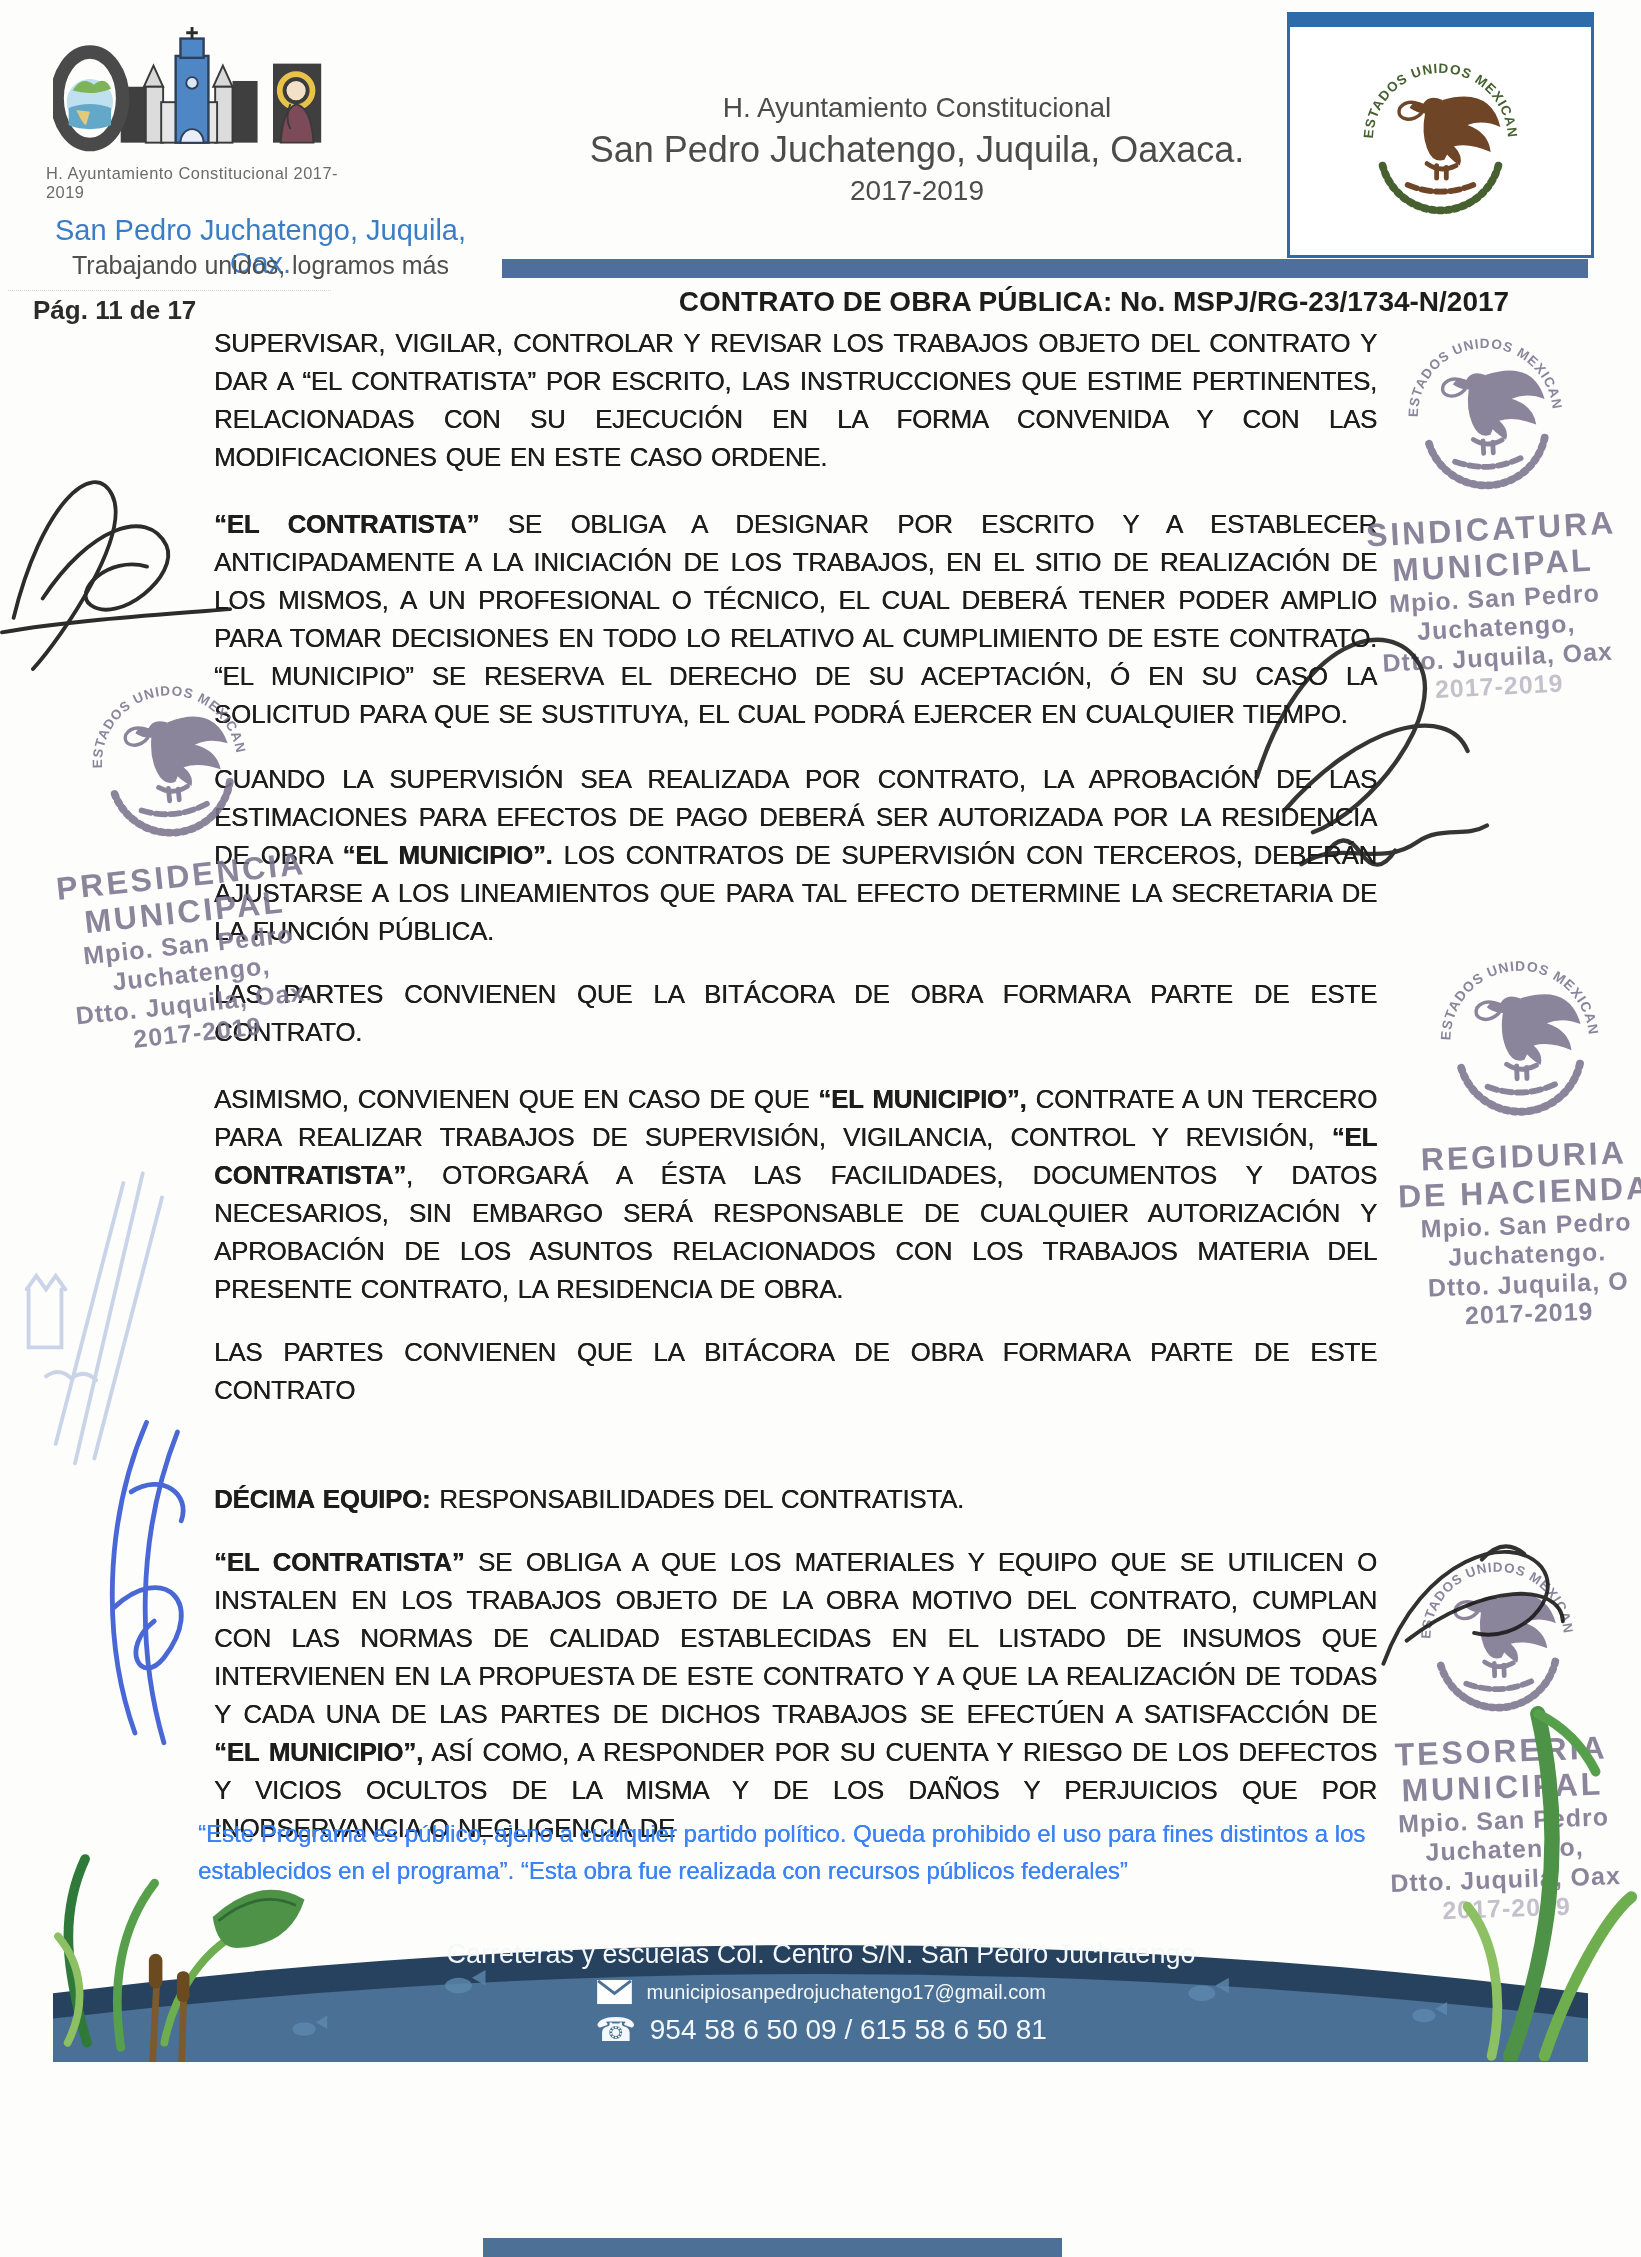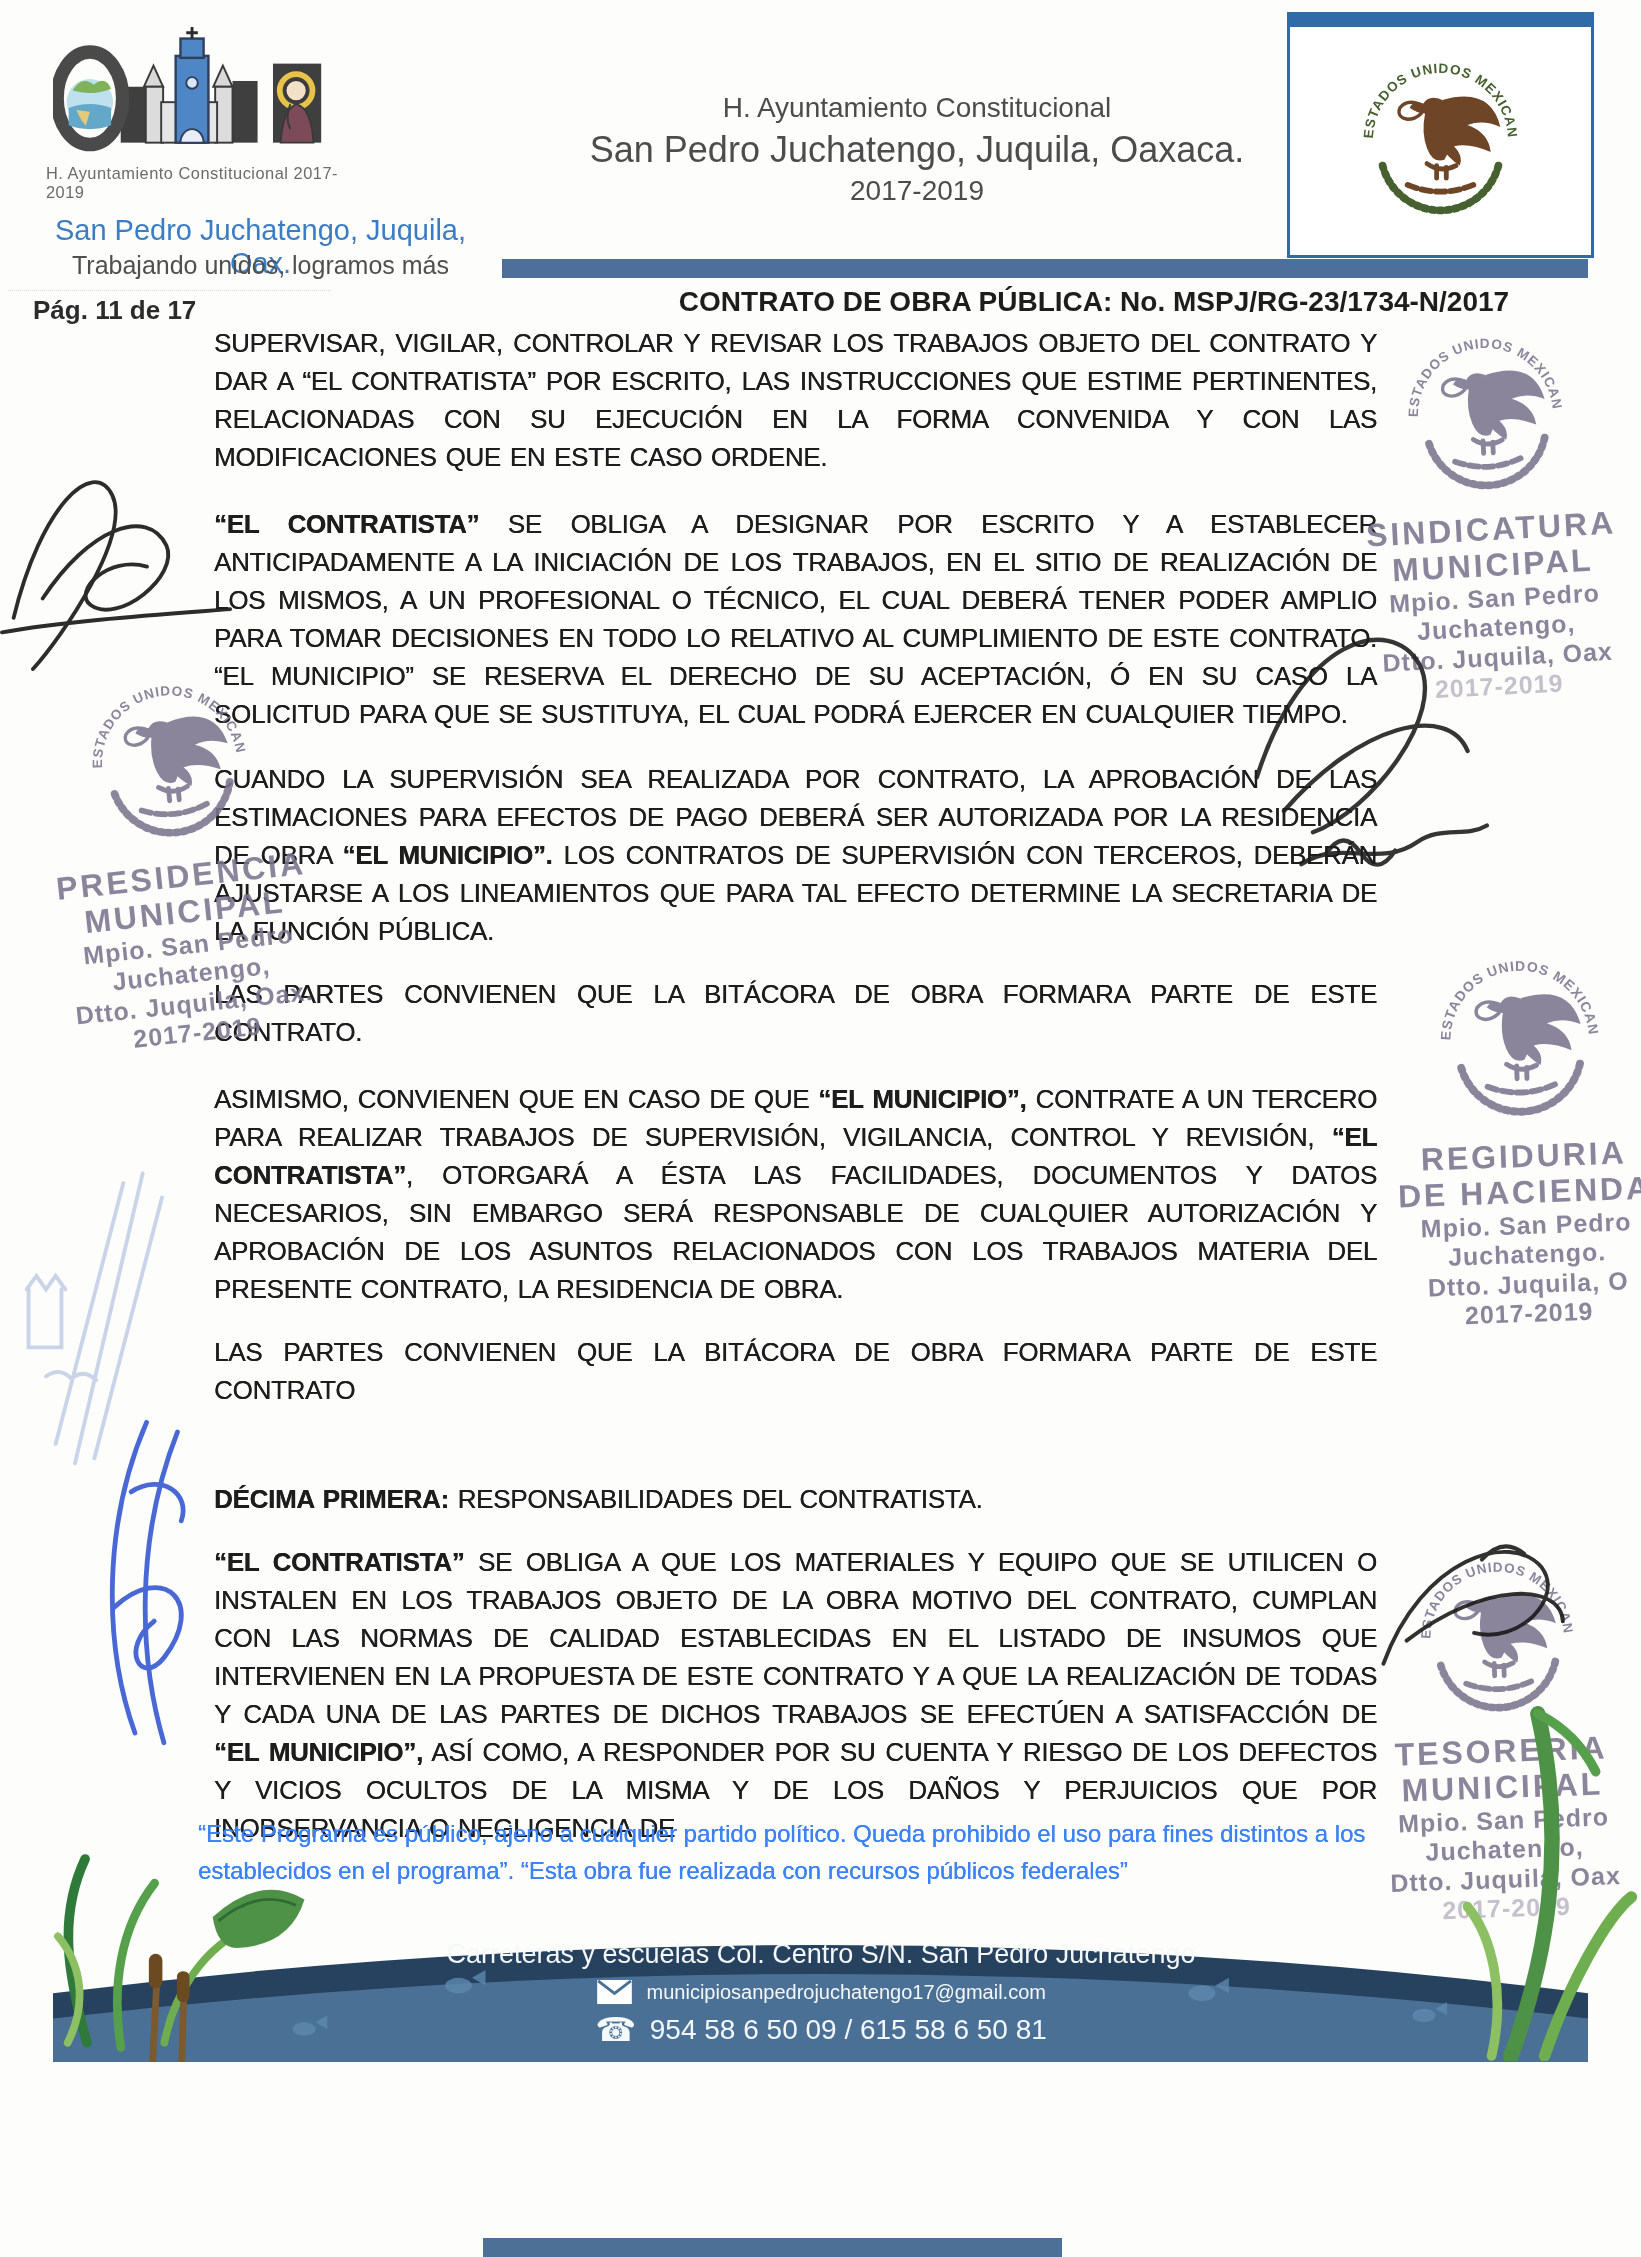--- a/index.html
+++ b/index.html
@@ -126,21 +126,21 @@
   <div class="abs blue-bar"></div>
   <div class="abs contract-title">CONTRATO DE OBRA PÚBLICA: No. MSPJ/RG-23/1734-N/2017</div>
 
   <div class="abs body-col">
       <p class="para" style="margin-top: 0px;"><span>SUPERVISAR, VIGILAR, CONTROLAR Y REVISAR LOS TRABAJOS OBJETO DEL CONTRATO Y DAR A “EL CONTRATISTA” POR ESCRITO, LAS INSTRUCCIONES QUE ESTIME PERTINENTES, RELACIONADAS CON SU EJECUCIÓN EN LA FORMA CONVENIDA Y CON LAS MODIFICACIONES QUE EN ESTE CASO ORDENE.</span></p>
       <p class="para" style="margin-top: 29px;"><span class="b">“EL CONTRATISTA”</span><span> SE OBLIGA A DESIGNAR POR ESCRITO Y A ESTABLECER ANTICIPADAMENTE A LA INICIACIÓN DE LOS TRABAJOS, EN EL SITIO DE REALIZACIÓN DE LOS MISMOS, A UN PROFESIONAL O TÉCNICO, EL CUAL DEBERÁ TENER PODER AMPLIO PARA TOMAR DECISIONES EN TODO LO RELATIVO AL CUMPLIMIENTO DE ESTE CONTRATO. “EL MUNICIPIO” SE RESERVA EL DERECHO DE SU ACEPTACIÓN, Ó EN SU CASO LA SOLICITUD PARA QUE SE SUSTITUYA, EL CUAL PODRÁ EJERCER EN CUALQUIER TIEMPO.</span></p>
       <p class="para" style="margin-top: 27px;"><span>CUANDO LA SUPERVISIÓN SEA REALIZADA POR CONTRATO, LA APROBACIÓN DE LAS ESTIMACIONES PARA EFECTOS DE PAGO DEBERÁ SER AUTORIZADA POR LA RESIDENCIA DE OBRA </span><span class="b">“EL MUNICIPIO”.</span><span> LOS CONTRATOS DE SUPERVISIÓN CON TERCEROS, DEBERÁN AJUSTARSE A LOS LINEAMIENTOS QUE PARA TAL EFECTO DETERMINE LA SECRETARIA DE LA FUNCIÓN PÚBLICA.</span></p>
       <p class="para" style="margin-top: 25px;"><span>LAS PARTES CONVIENEN QUE LA BITÁCORA DE OBRA FORMARA PARTE DE ESTE CONTRATO.</span></p>
       <p class="para" style="margin-top: 29px;"><span>ASIMISMO, CONVIENEN QUE EN CASO DE QUE </span><span class="b">“EL MUNICIPIO”,</span><span> CONTRATE A UN TERCERO PARA REALIZAR TRABAJOS DE SUPERVISIÓN, VIGILANCIA, CONTROL Y REVISIÓN, </span><span class="b">“EL CONTRATISTA”</span><span>, OTORGARÁ A ÉSTA LAS FACILIDADES, DOCUMENTOS Y DATOS NECESARIOS, SIN EMBARGO SERÁ RESPONSABLE DE CUALQUIER AUTORIZACIÓN Y APROBACIÓN DE LOS ASUNTOS RELACIONADOS CON LOS TRABAJOS MATERIA DEL PRESENTE CONTRATO, LA RESIDENCIA DE OBRA.</span></p>
       <p class="para" style="margin-top: 25px;"><span>LAS PARTES CONVIENEN QUE LA BITÁCORA DE OBRA FORMARA PARTE DE ESTE CONTRATO</span></p>
-      <p class="para" style="margin-top: 71px;"><span class="b">DÉCIMA PRIMERA:</span><span> RESPONSABILIDADES DEL CONTRATISTA.</span></p>
+      <p class="para" style="margin-top: 71px;"><span class="b">DÉCIMA EQUIPO:</span><span> RESPONSABILIDADES DEL CONTRATISTA.</span></p>
       <p class="para" style="margin-top: 25px;"><span class="b">“EL CONTRATISTA”</span><span> SE OBLIGA A QUE LOS MATERIALES Y EQUIPO QUE SE UTILICEN O INSTALEN EN LOS TRABAJOS OBJETO DE LA OBRA MOTIVO DEL CONTRATO, CUMPLAN CON LAS NORMAS DE CALIDAD ESTABLECIDAS EN EL LISTADO DE INSUMOS QUE INTERVIENEN EN LA PROPUESTA DE ESTE CONTRATO Y A QUE LA REALIZACIÓN DE TODAS Y CADA UNA DE LAS PARTES DE DICHOS TRABAJOS SE EFECTÚEN A SATISFACCIÓN DE </span><span class="b">“EL MUNICIPIO”,</span><span> ASÍ COMO, A RESPONDER POR SU CUENTA Y RIESGO DE LOS DEFECTOS Y VICIOS OCULTOS DE LA MISMA Y DE LOS DAÑOS Y PERJUICIOS QUE POR INOBSERVANCIA O NEGLIGENCIA DE</span></p>
     </div>
 
   <div class="stamp st-presidencia">
     <svg width="205" height="193" viewBox="0 0 200 200">
       <g>
           <use href="#eagle-ring" width="200" height="200"></use>
         </g>
       <g>
           <use href="#eagle-bird" width="200" height="200"></use>

